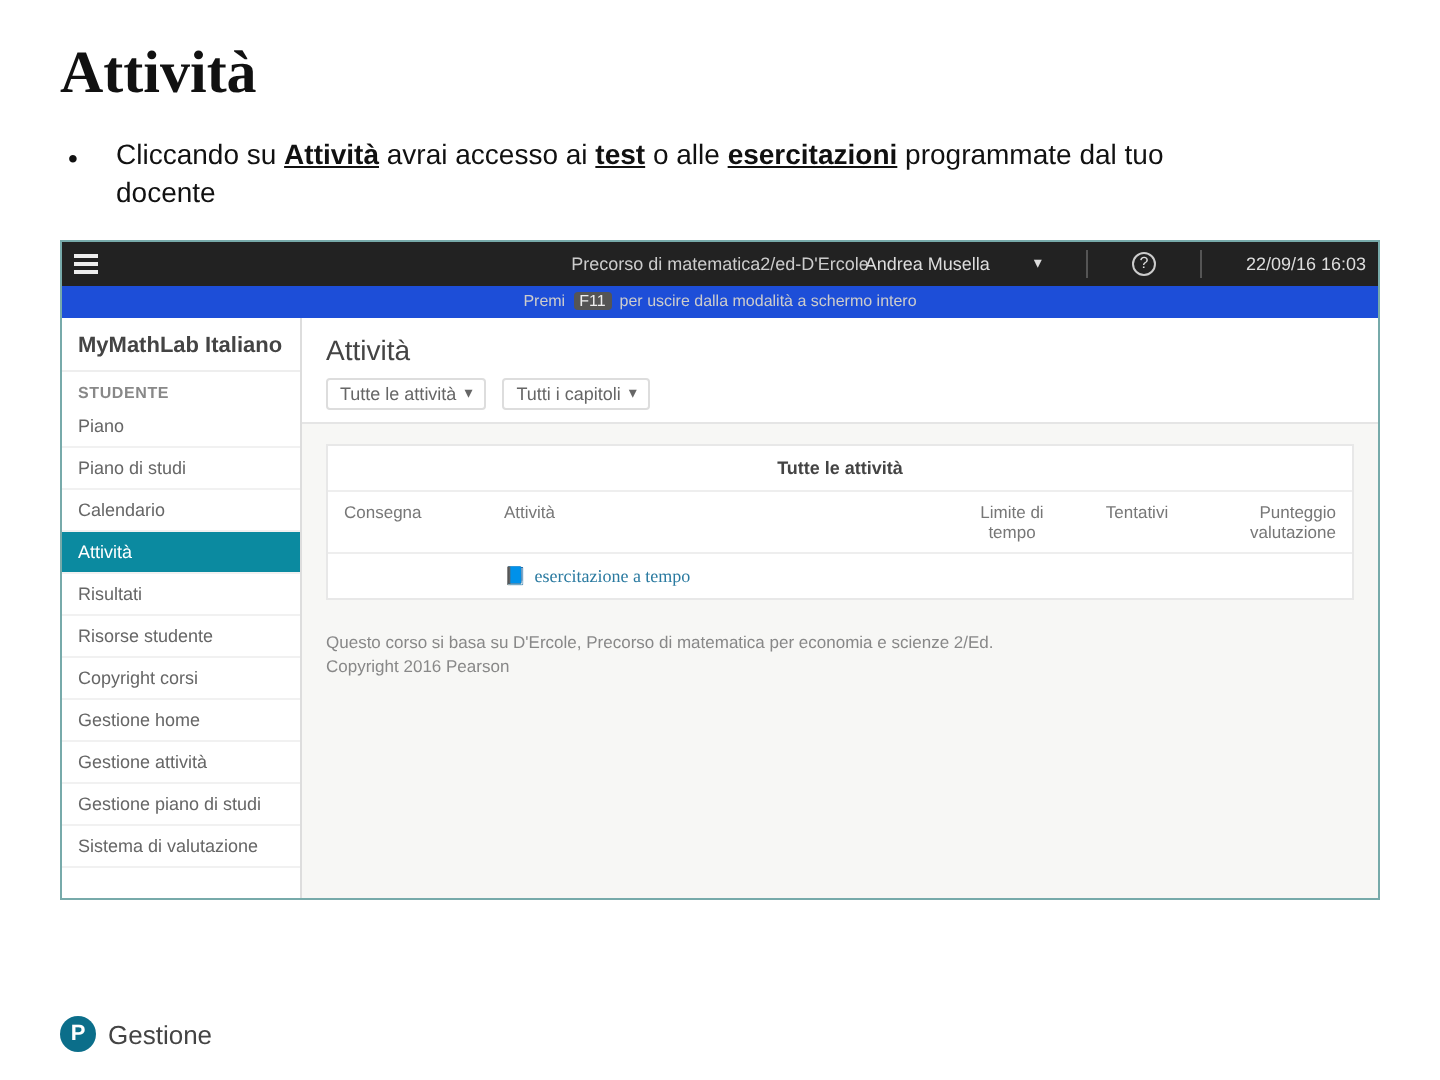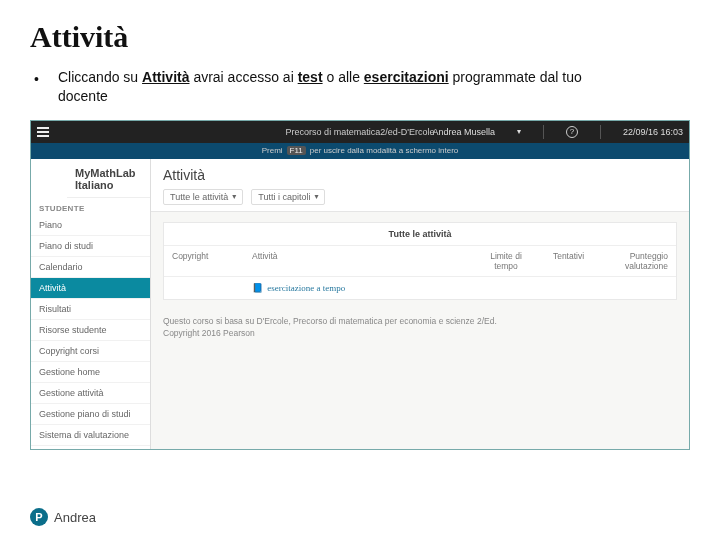--- a/index.html
+++ b/index.html
@@ -14,27 +14,27 @@
   .app-frame { border: 1px solid #7aa; width: 660px; height: 330px; margin: 0 0 0 0; background: #fff; overflow: hidden; }
 
   .topbar { height: 22px; background: #222; color: #ddd; display: flex; align-items: center; font-size: 9px; padding: 0 6px; gap: 22px; }
   .topbar .spacer { flex: 1; }
   .topbar .center { position: absolute; left: 50%; transform: translateX(-50%); color: #ccc; }
   .hamburger { display: inline-flex; flex-direction: column; gap: 2px; }
   .hamburger span { width: 12px; height: 2px; background: #eee; display: block; }
   .topbar .sep { width: 1px; height: 14px; background: #555; }
   .help-icon { width: 12px; height: 12px; border: 1px solid #ccc; border-radius: 50%; display: inline-flex; align-items: center; justify-content: center; font-size: 8px; }
 
-  .subbar { height: 16px; background: #0c4a6e; color: #ccc; font-size: 8px; display: flex; align-items: center; justify-content: center; gap: 4px; }
+  .subbar { height: 16px; background: #1d4ed8; color: #ccc; font-size: 8px; display: flex; align-items: center; justify-content: center; gap: 4px; }
   .key { background: #555; border-radius: 2px; padding: 0 3px; color: #eee; }
 
   .app-body { display: flex; height: calc(100% - 38px); }
 
   .sidebar { width: 120px; background: #fff; border-right: 1px solid #ddd; font-size: 9px; color: #666; }
-  .brand { padding: 8px 8px 6px; font-weight: 700; color: #444; font-size: 11px; border-bottom: 1px solid #eee; margin-left: 36px; }
+  .brand { padding: 8px 8px 6px; font-weight: 700; color: #444; font-size: 11px; border-bottom: 1px solid #eee; }
   .side-section { padding: 6px 8px 2px; font-size: 8px; font-weight: 700; color: #888; letter-spacing: .3px; }
   .side-item { padding: 5px 8px; border-bottom: 1px solid #f1f1f1; cursor: pointer; }
   .side-item.active { background: #0b8aa0; color: #fff; }
 
   .main { flex: 1; background: #f7f7f5; display: flex; flex-direction: column; }
   .main-header { background: #fff; border-bottom: 1px solid #e5e5e5; padding: 8px 12px 0; }
   .main-title { font-size: 14px; color: #444; margin-bottom: 6px; }
   .filters { display: flex; gap: 8px; font-size: 9px; color: #666; padding-bottom: 6px; }
   .filter { display: inline-flex; align-items: center; gap: 4px; border: 1px solid #ddd; padding: 2px 6px; border-radius: 2px; background: #fff; cursor: pointer; }
   .chev { font-size: 8px; }
@@ -125,21 +125,21 @@
             <span class="filter">
               <span>Tutti i capitoli</span>
               <span class="chev">▾</span>
             </span>
           </div>
         </div>
 
         <div class="panel">
           <div class="panel-head">Tutte le attività</div>
           <div class="cols">
-            <div class="c1">Copyright</div>
+            <div class="c1">Consegna</div>
             <div class="c2">Attività</div>
             <div class="c3">Limite di tempo</div>
             <div class="c4">Tentativi</div>
             <div class="c5">Punteggio valutazione</div>
           </div>
           <div class="row">
             <div class="c1"></div>
             <div class="c2">
               <span class="book-icon">📘</span><span>esercitazione a tempo</span>
             </div>
@@ -152,15 +152,15 @@
         <div class="footnote">
           <div>Questo corso si basa su D'Ercole, Precorso di matematica per economia e scienze 2/Ed.</div>
           <div>Copyright 2016 Pearson</div>
         </div>
       </div>
     </div>
   </div>
 
   <div class="pearson-logo">
     <span class="p-circle">P</span>
-    <span>Andrea</span>
+    <span>Gestione</span>
   </div>
 </div>
 
 </body></html>

